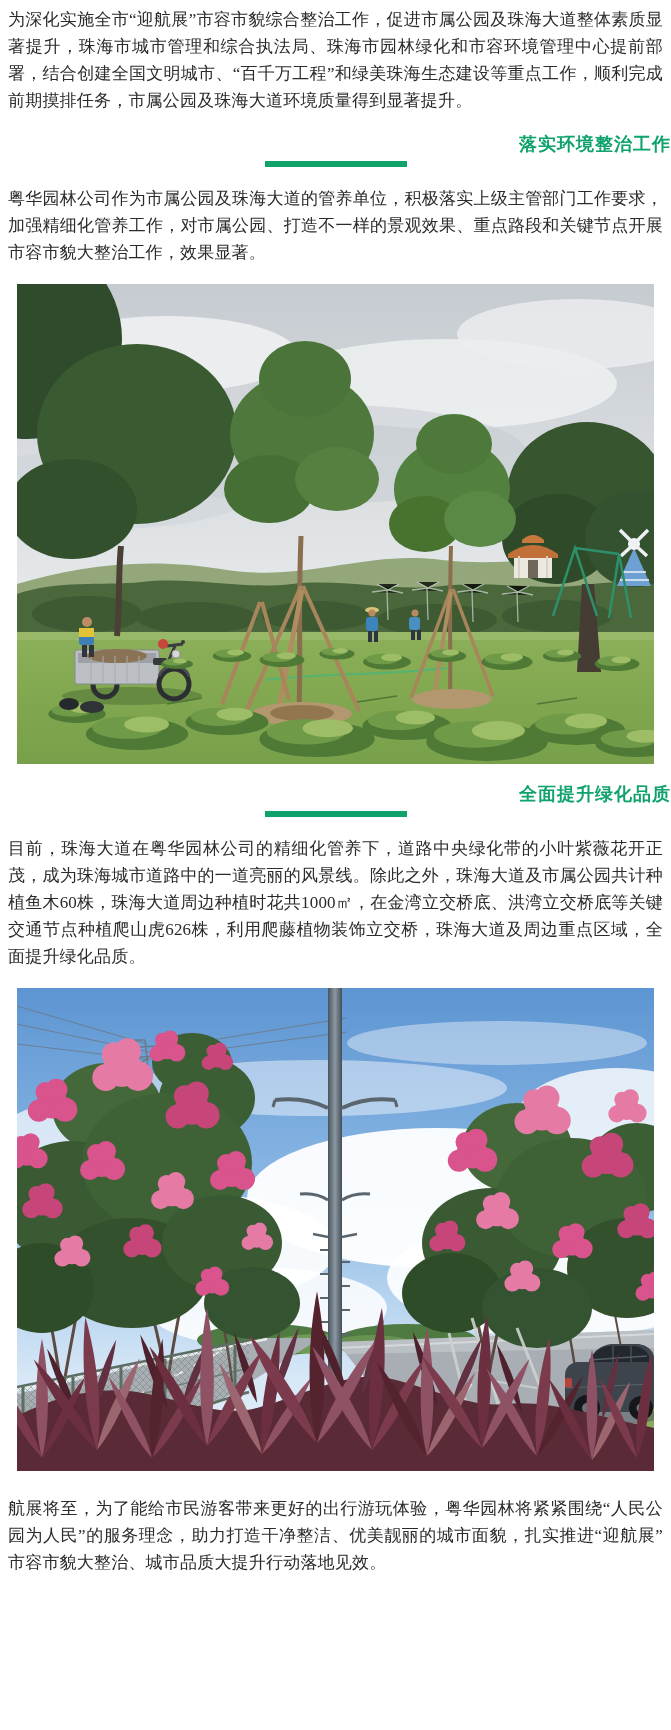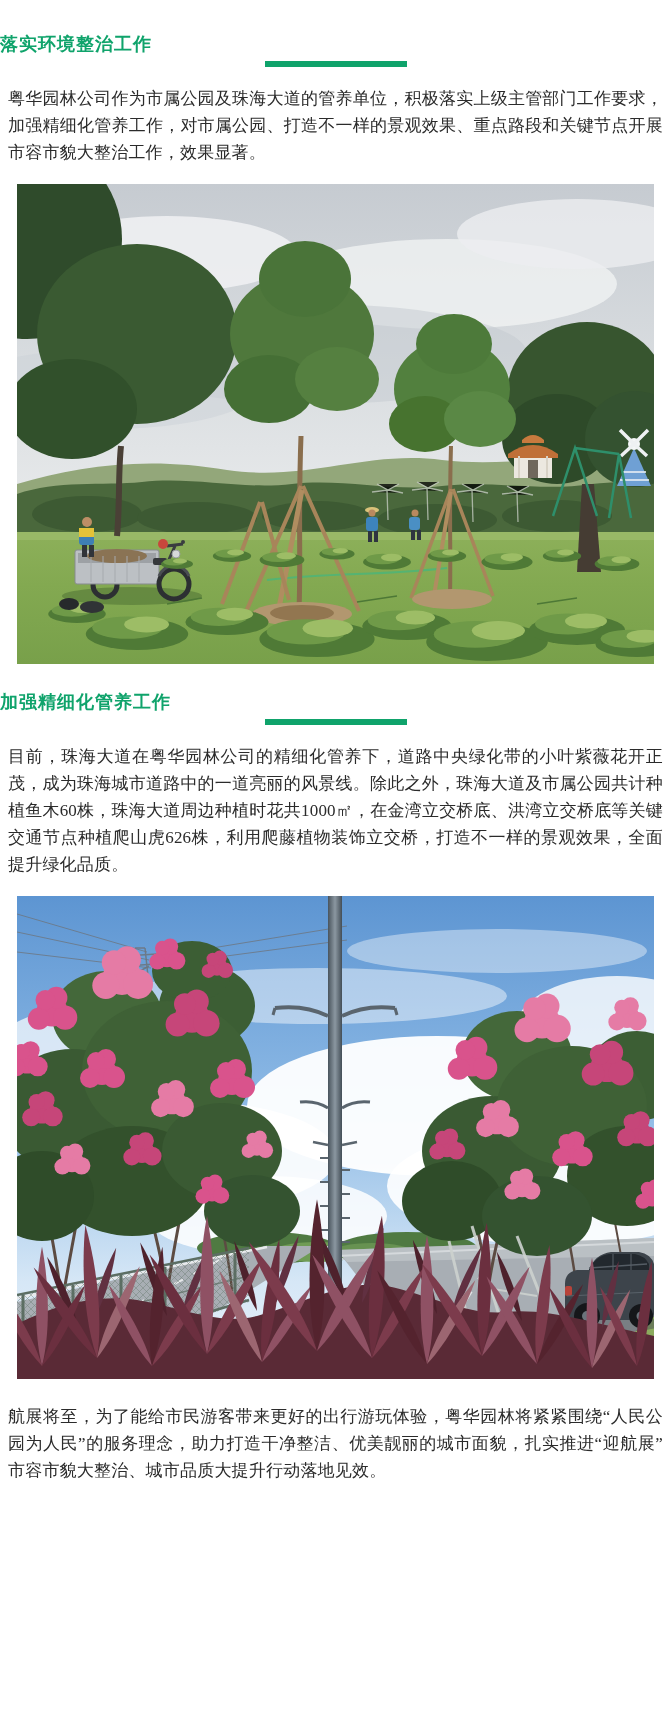--- a/index.html
+++ b/index.html
@@ -8,21 +8,21 @@
     font-family:"Liberation Serif","DejaVu Serif",serif;
     color:#2b2b2b;overflow-x:hidden;
   }
   .article{width:671px;padding-top:6px;box-sizing:border-box;}
   .para{
     margin:0 8px;font-size:17px;line-height:27px;
     text-align:justify;text-justify:inter-ideograph;
     letter-spacing:0.2px;word-break:break-all;
   }
   .section-heading{
-    text-align:left;margin-top:26px;
+    text-align:right;margin-top:18px;
   }
   .heading-text{
     display:inline-block;
     font-family:"Liberation Sans","DejaVu Sans",sans-serif;
     font-weight:bold;font-size:18px;line-height:24px;
     color:#0fa36b;letter-spacing:1px;
   }
   .heading-bar{
     display:block;width:142px;height:6px;background:#0fa36b;
     margin:5px auto 0;
@@ -33,20 +33,21 @@
     line-height:0;background:#e8e8e8;
   }
   figure.photo svg{display:block;width:637px;}
   figure.photo + .para{margin-top:24px;}
 </style>
 </head>
 <body>
 
 <div class="article">
 
+  <p class="para">为深化实施全市“迎航展”市容市貌综合整治工作，促进市属公园及珠海大道整体素质显著提升，珠海市城市管理和综合执法局、珠海市园林绿化和市容环境管理中心提前部署，结合创建全国文明城市、“百千万工程”和绿美珠海生态建设等重点工作，顺利完成前期摸排任务，市属公园及珠海大道环境质量得到显著提升。</p>
 
   <div class="section-heading">
     <span class="heading-text">落实环境整治工作</span>
     <span class="heading-bar"></span>
   </div>
 
   <p class="para">粤华园林公司作为市属公园及珠海大道的管养单位，积极落实上级主管部门工作要求， 加强精细化管养工作，对市属公园、打造不一样的景观效果、重点路段和关键节点开展市容市貌大整治工作，效果显著。</p>
 
   <figure class="photo" aria-label="公园草坪上新栽植并用木架支撑的树木，工人和电动三轮车正在清理修剪下的枝叶，远处有凉亭、秋千架和白色风车">
     <svg viewBox="0 0 637 480" width="637" height="480" preserveAspectRatio="none" role="img">
@@ -200,25 +201,25 @@
       <use href="#pile" transform="translate(620,460) scale(1.3)"></use>
       <use href="#pile" transform="translate(60,430) scale(0.9)"></use>
       <path d="M150 420 L185 414 M340 418 L380 412 M520 420 L560 414" stroke="#4d7836" stroke-width="1.5"></path>
       <ellipse cx="52" cy="420" rx="10" ry="6" fill="#26292b"></ellipse>
       <ellipse cx="75" cy="423" rx="12" ry="6" fill="#303336"></ellipse>
     </svg>
   </figure>
 
 
   <div class="section-heading">
-    <span class="heading-text">加强精细化管养工作</span>
+    <span class="heading-text">全面提升绿化品质</span>
     <span class="heading-bar"></span>
   </div>
 
-  <p class="para">目前，珠海大道在粤华园林公司的精细化管养下，道路中央绿化带的小叶紫薇花开正茂，成为珠海城市道路中的一道亮丽的风景线。除此之外，珠海大道及市属公园共计种植鱼木60株，珠海大道周边种植时花共1000㎡，在金湾立交桥底、洪湾立交桥底等关键交通节点种植爬山虎626株，利用爬藤植物装饰立交桥，打造不一样的景观效果，全面提升绿化品质。</p>
+  <p class="para">目前，珠海大道在粤华园林公司的精细化管养下，道路中央绿化带的小叶紫薇花开正茂，成为珠海城市道路中的一道亮丽的风景线。除此之外，珠海大道及市属公园共计种植鱼木60株，珠海大道周边种植时花共1000㎡，在金湾立交桥底、洪湾立交桥底等关键交通节点种植爬山虎626株，利用爬藤植物装饰立交桥，珠海大道及周边重点区域，全面提升绿化品质。</p>
 
   <figure class="photo" aria-label="道路中央绿化带盛开的粉色小叶紫薇与紫红色朱蕉，中间立有路灯杆，蓝天白云，右侧道路上有一辆深色汽车">
     <svg viewBox="0 0 637 483" width="637" height="483" preserveAspectRatio="none" role="img">
       <defs>
         <linearGradient id="sky2" x1="0" y1="0" x2="0" y2="1">
           <stop offset="0" stop-color="#5d95d2"></stop>
             <stop offset="0.45" stop-color="#8fbbe6"></stop>
           <stop offset="0.8" stop-color="#d6e7f6"></stop>
             <stop offset="1" stop-color="#eaf2fa"></stop>
         </linearGradient>

